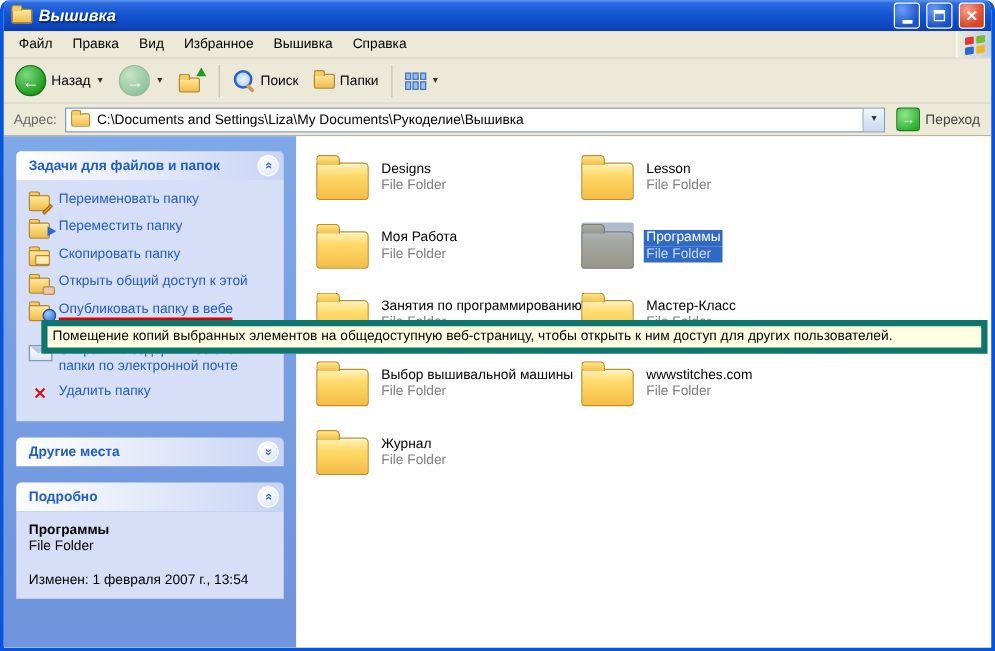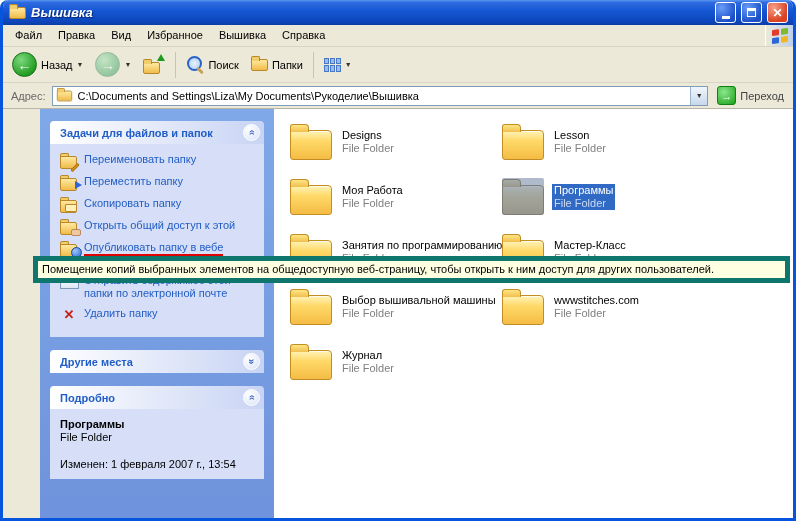--- a/index.html
+++ b/index.html
@@ -63,21 +63,21 @@
   .addr-box .mini-folder { transform:scale(.9); }
   .addr-text { flex:1; white-space:nowrap; overflow:hidden; }
   .addr-dd { width:17px; height:18px; background:linear-gradient(180deg,#F0F6FC,#C8D8EC); border-left:1px solid #9AB4D0;
              display:flex; align-items:center; justify-content:center; font-size:7px; color:#333; }
   .go-btn { display:flex; align-items:center; gap:4px; padding:1px 3px; cursor:default; }
   .go-icon { width:19px; height:19px; border-radius:3px; background:radial-gradient(circle at 35% 30%, #8CE88C, #18A018);
              border:1px solid #108010; color:#fff; display:flex; align-items:center; justify-content:center; font-weight:bold; }
   .go-label { color:#444; }
 
   
-  .bodyarea { flex:1; display:flex; min-height:0;padding-left:37px; }
+  .bodyarea { flex:1; display:flex; min-height:0; }
   .sidebar { width:234px; flex:none; padding:12px 10px; background:linear-gradient(180deg,#7FA8E8 0%, #6F93DC 100%); overflow:hidden; }
   .section { margin-bottom:13px; }
   .sec-header { height:23px; display:flex; align-items:center; justify-content:space-between; padding:0 4px 0 10px;
                 background:linear-gradient(90deg,#FFFFFF,#C8D4F4); border-radius:4px 4px 0 0; color:#215DC6; font-weight:bold; cursor:pointer; }
   .chev { width:17px; height:17px; border-radius:50%; background:radial-gradient(circle at 35% 30%,#FFFFFF,#D8E2F6);
           border:1px solid #fff; color:#3A66C0; font-weight:bold; font-size:10px; display:flex; align-items:center; justify-content:center; }
   .chev-up span { display:block; transform:rotate(-90deg); }
   .chev-down span { display:block; transform:rotate(90deg); }
   .sec-body { background:#D6DFF7; padding:9px 4px 8px 10px; }
   .task { display:flex; gap:6px; margin-bottom:7px; color:#215DC6; cursor:pointer; line-height:13px; align-items:flex-start; }

